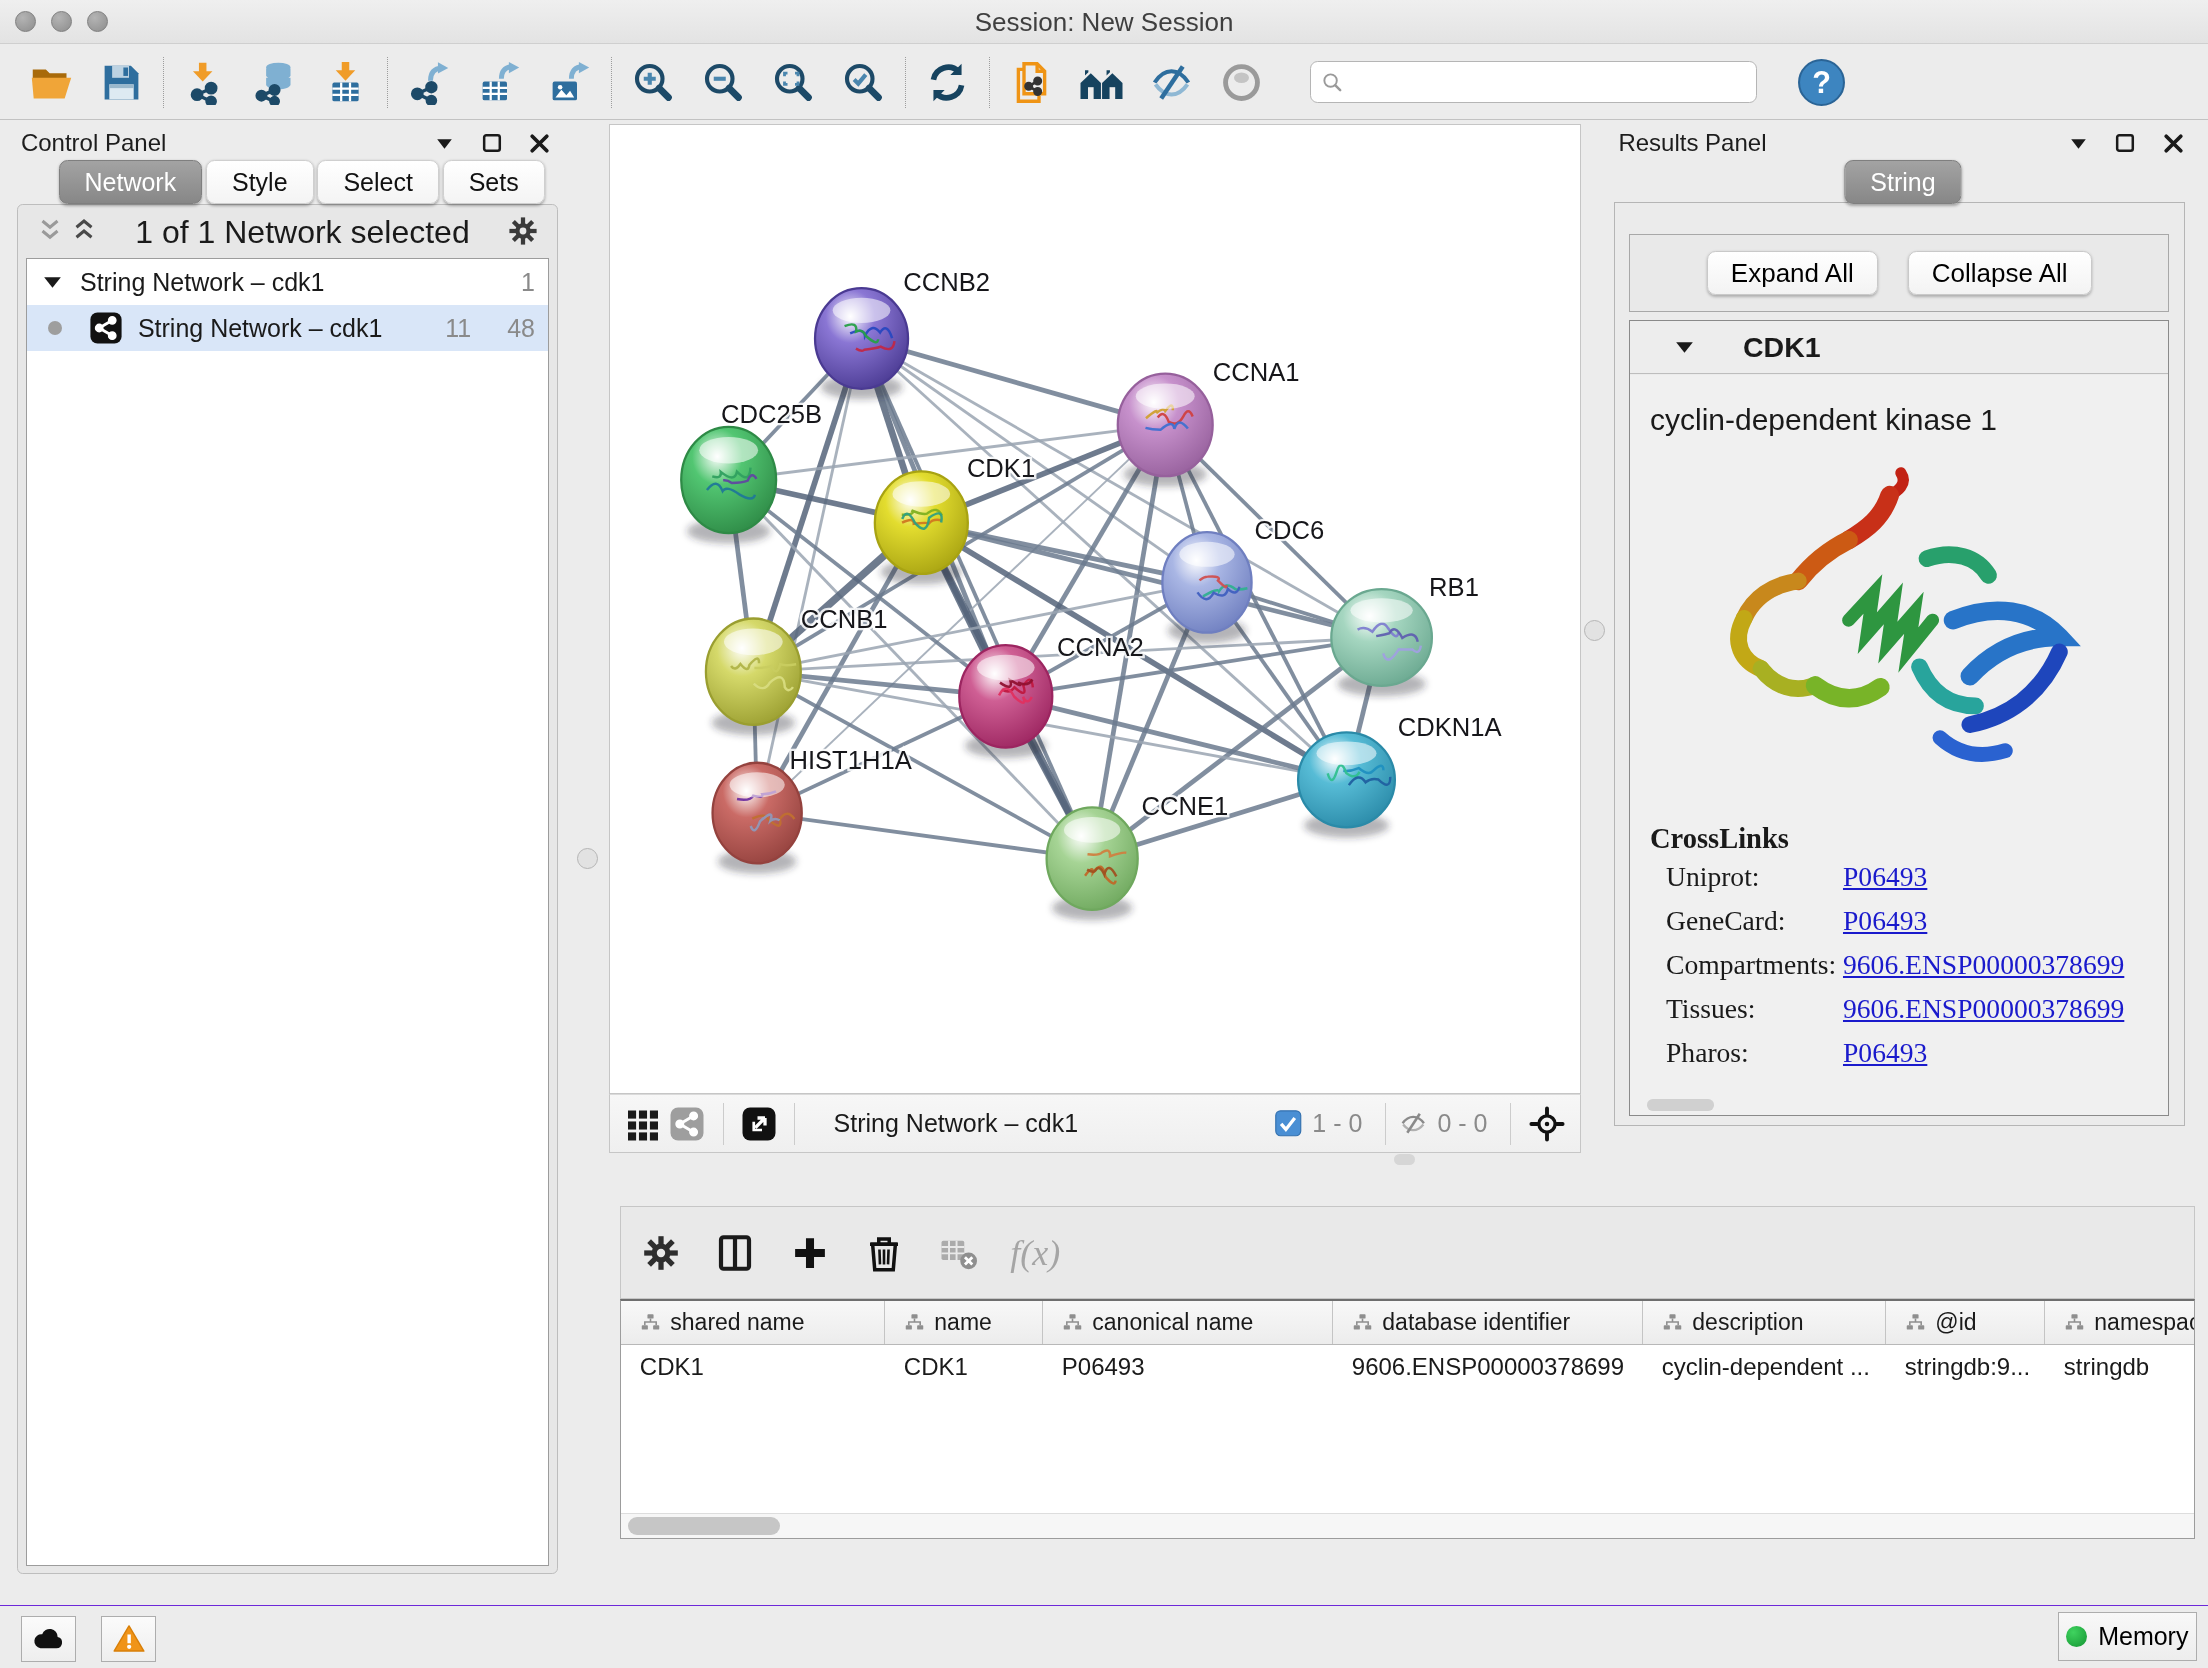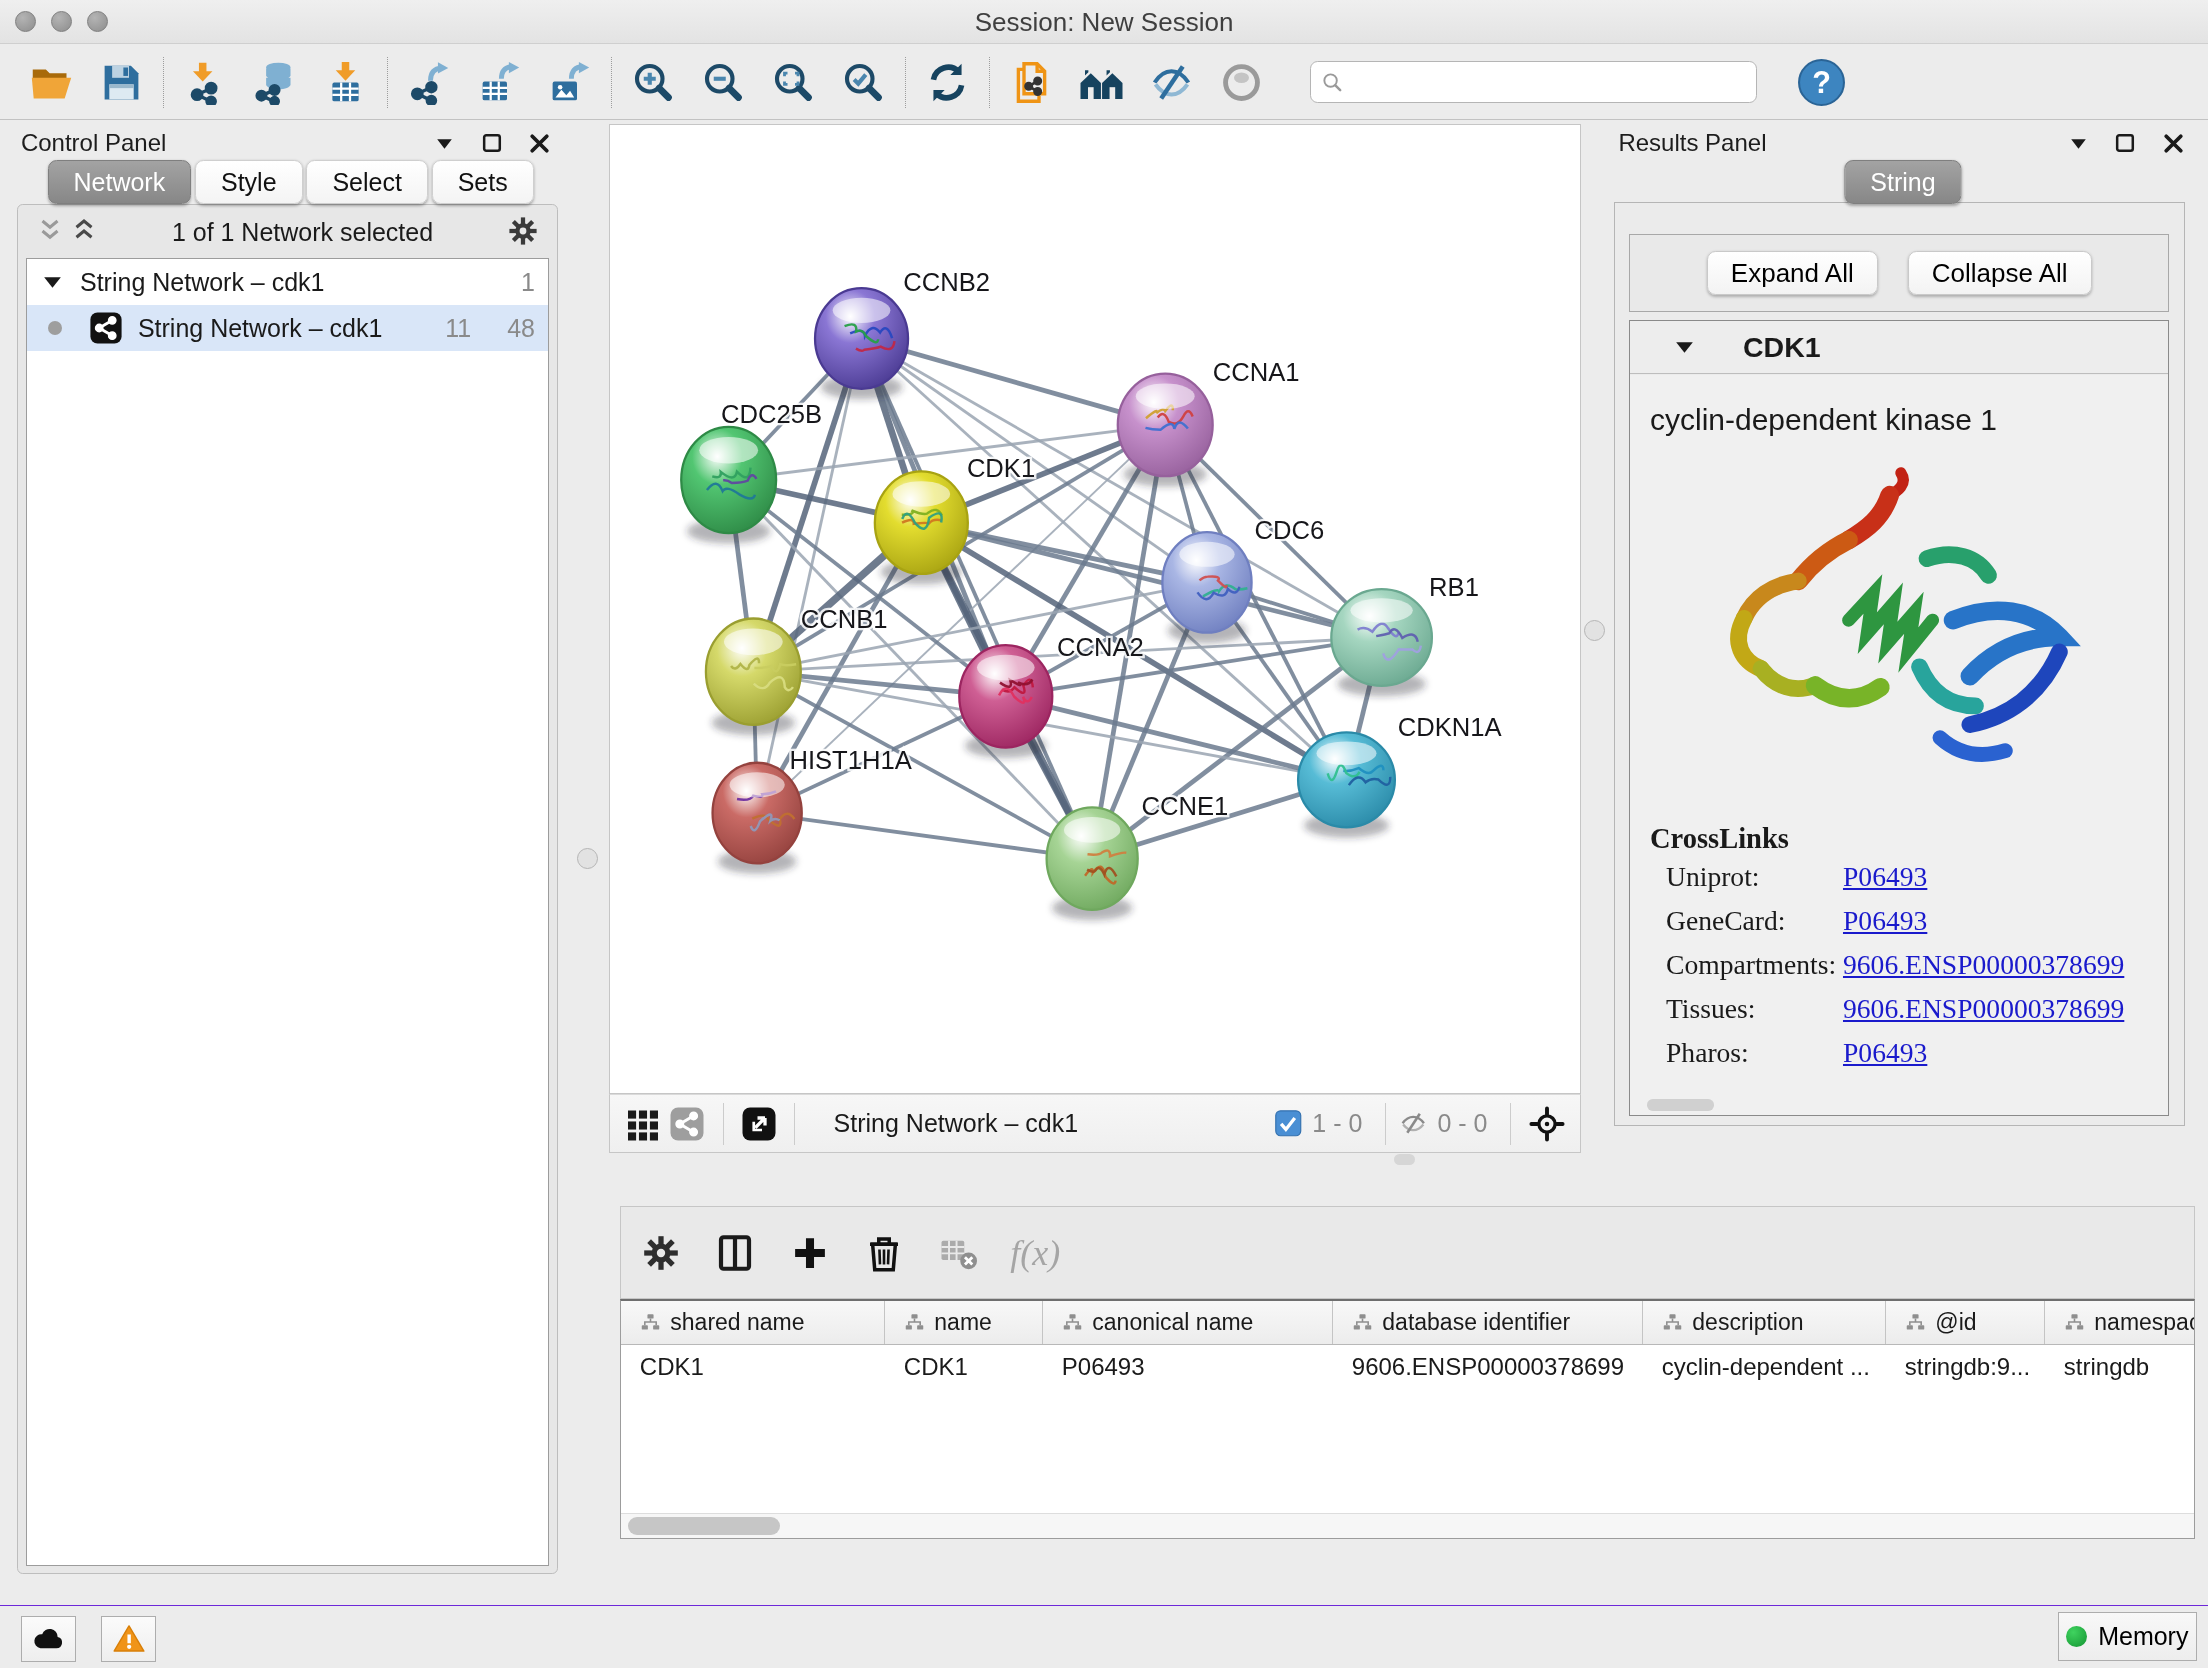--- a/index.html
+++ b/index.html
@@ -43,26 +43,26 @@
   .mtab { padding:6.7px 25px; font-size:25px; border-radius:8.6px; border:1px solid #cfcfcf;
     background:linear-gradient(#ffffff,#f4f4f4); color:#111; cursor:pointer;
     box-shadow:0 1.9px 2.9px rgba(0,0,0,.3); }
   .mtab.sel { background:linear-gradient(#a3a3a3,#878787); color:#fff; border-color:#7f7f7f; }
 
   .mac-btn { padding:5.7px 23px; font-size:26px; border-radius:8.6px; border:1px solid #c9c9c9;
     background:linear-gradient(#ffffff,#f3f3f3); box-shadow:0 1.9px 2.9px rgba(0,0,0,.25); cursor:pointer; }
 
   
   .control-panel { position:absolute; left:9.5px; top:124px; width:556px; height:1452px; }
-  .cp-tabs { position:absolute; left:38px; top:36px; display:flex; gap:3.8px; z-index:3; }
+  .cp-tabs { position:absolute; left:49px; top:36px; display:flex; gap:3.8px; z-index:3; }
   .cp-body { position:absolute; left:7.6px; right:7.6px; top:80px; bottom:1.9px;
     background:#e7e7e7; border:1px solid #bdbdbd; border-radius:5.7px; }
   .cp-toolrow { position:absolute; left:5.7px; right:5.7px; top:5.7px; height:44px;
     display:flex; align-items:center; padding:0 9.5px; }
-  .cp-toolrow .status { flex:1; text-align:center; font-size:25px; }
+  .cp-toolrow .status { flex:1; text-align:center; font-size:32px; }
   .chev { width:34px; height:34px; border:none; background:none; cursor:pointer; }
   .chev svg { width:30px; height:30px; }
   .gear-btn { width:38px; height:38px; border:none; background:none; cursor:pointer; }
   .gear-btn svg { width:34px; height:34px; }
   .cp-tree { position:absolute; left:7.6px; right:7.6px; top:53px; bottom:7.6px;
     background:#fff; border:1px solid #9c9c9c; }
   .tree-row { display:flex; align-items:center; height:46px; font-size:25px; padding:0 13.3px; cursor:default; }
   .tree-row .count { margin-left:auto; color:#8a8a8a; }
   .tree-row.child { background:#d9e6f8; }
   .tree-arrow { width:25px; height:25px; margin-right:15px; flex:none; }

